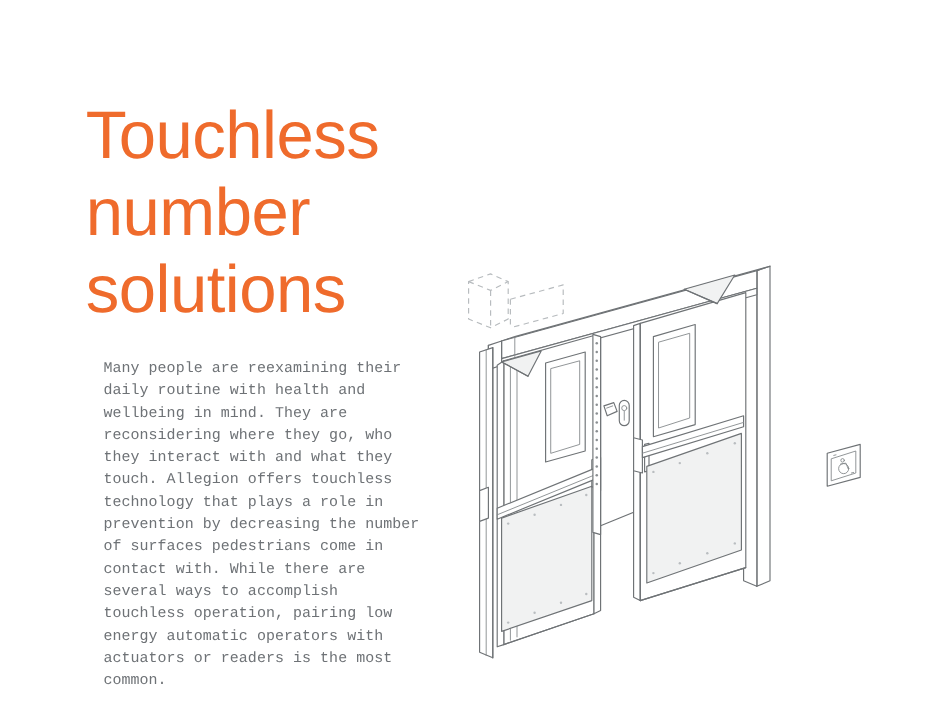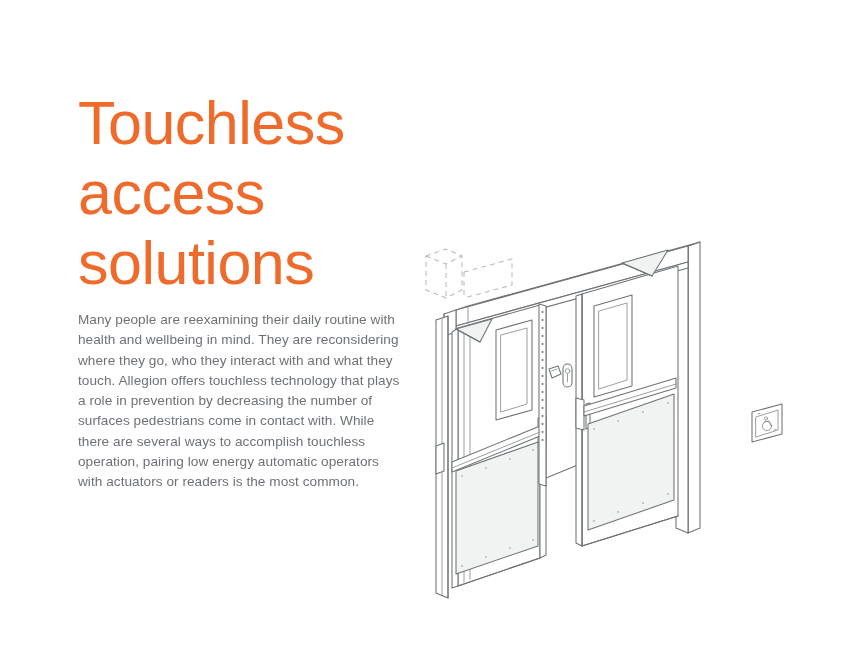--- a/index.html
+++ b/index.html
@@ -45,46 +45,46 @@
 
   .body-block {
     position: absolute;
     left: 78px;
     top: 310px;
     width: 322px;
   }
 
   .body-text {
     color: #6e7276;
-    font-family: Liberation Sans, sans-serif;
+    font-family: Liberation Mono, monospace;
     font-weight: 400;
     font-size: 13.6px;
     line-height: 20.3px;
-    margin: 0;
+    margin: 16px;
     letter-spacing: 0.05px;
   }
 
   
   .illustration {
     position: absolute;
     left: 400px;
     top: 228px;
     width: 430px;
     height: 380px;
   }
   .illustration svg { display: block; }
 </style>
 </head>
 <body>
 
 <div class="page">
 
   <div class="text-col">
     <h1 class="headline">Touchless
-access solutions</h1>
+number solutions</h1>
   </div>
 
   <div class="body-block">
     <p class="body-text">Many people are reexamining their daily routine with health and wellbeing in mind. They are reconsidering where they go, who they interact with and what they touch. Allegion offers touchless technology that plays a role in prevention by decreasing the number of surfaces pedestrians come in contact with. While there are several ways to accomplish touchless operation, pairing low energy automatic operators with actuators or readers is the most common.</p>
   </div>
 
   <div class="illustration">
     <svg width="430" height="380" viewBox="0 0 430 380" xmlns="http://www.w3.org/2000/svg">
       <defs>
         <style>

